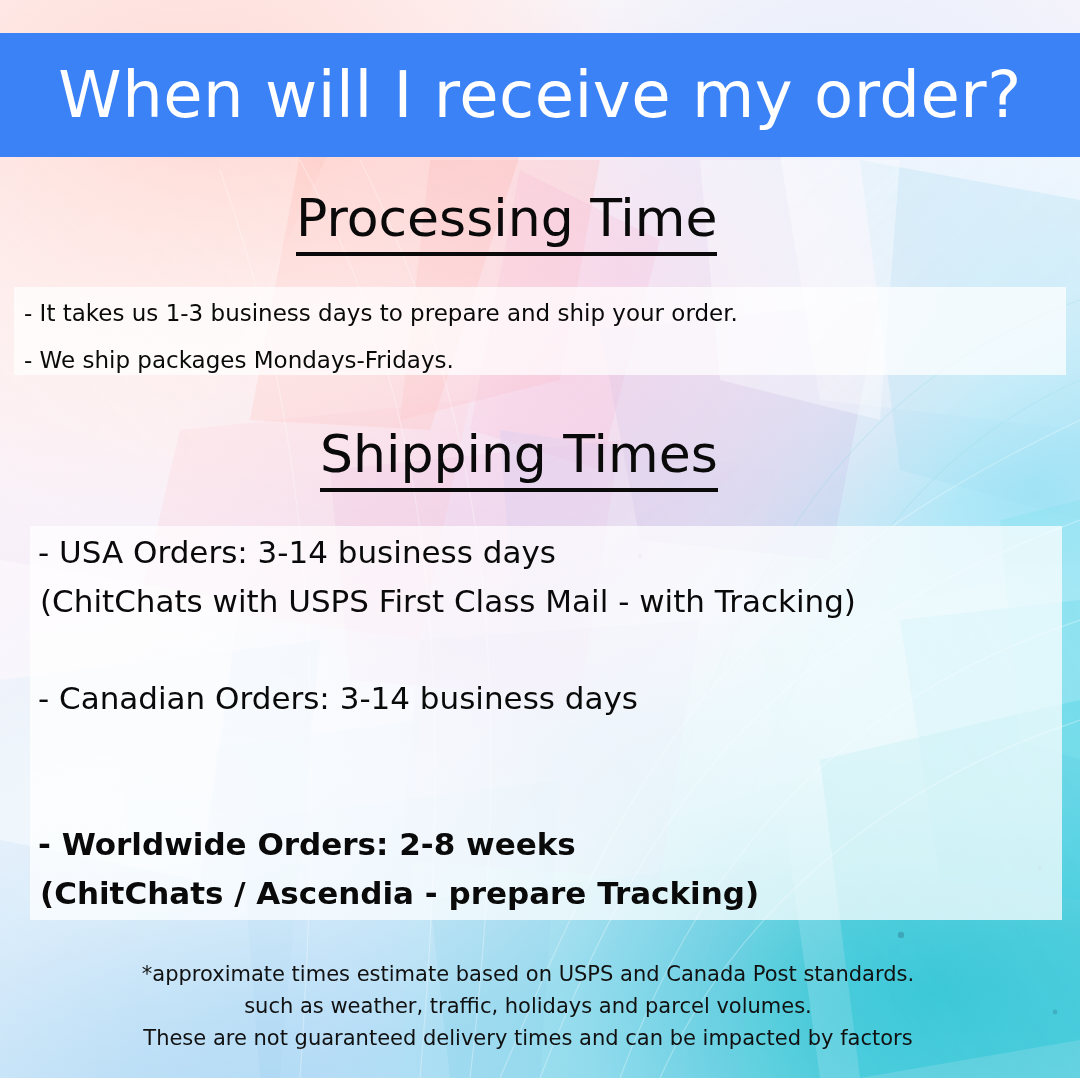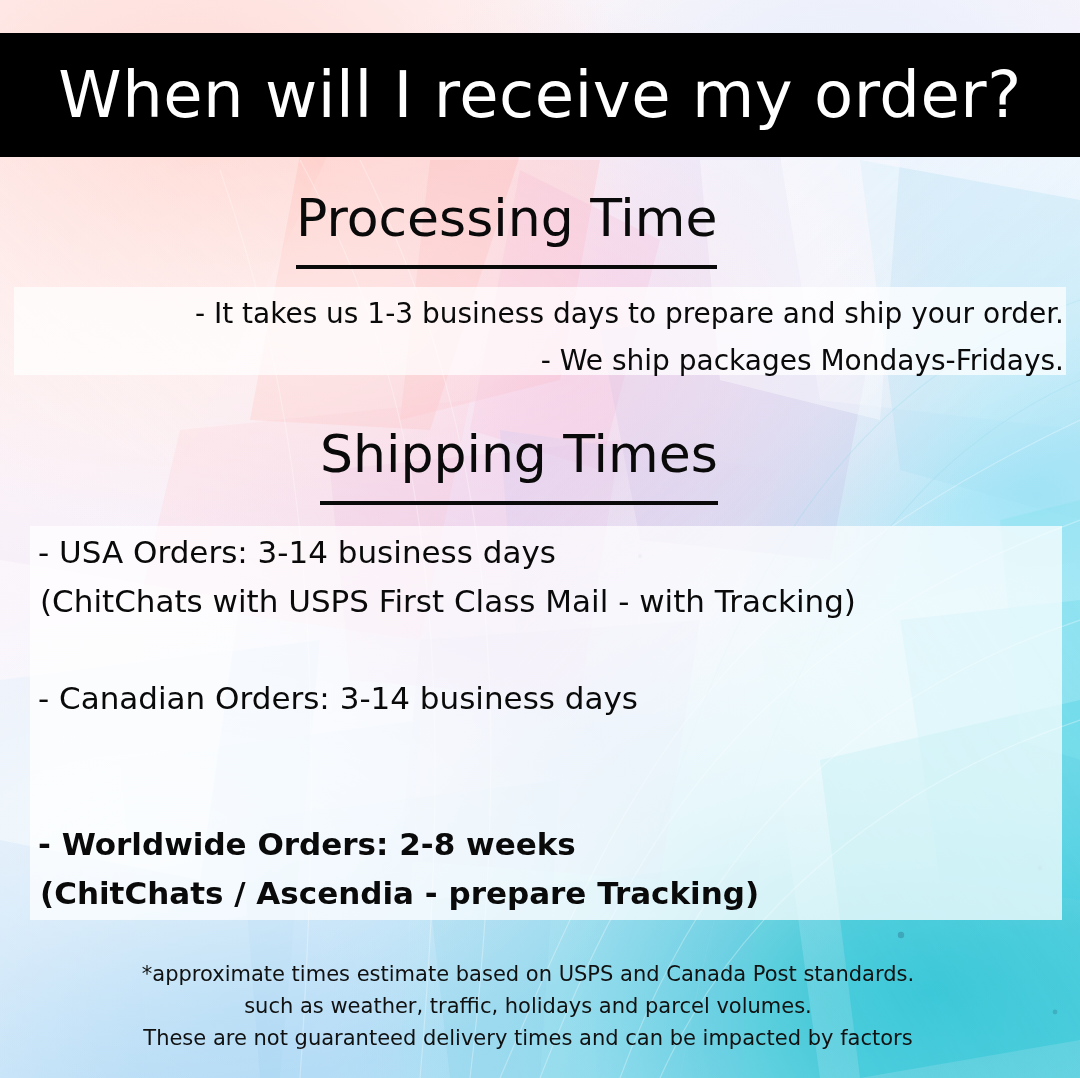--- a/index.html
+++ b/index.html
@@ -65,21 +65,21 @@
   .section-heading {
     position:absolute;
     z-index:4;
     color:#0a0a0a;
     font-family:"DejaVu Sans", sans-serif;
     font-weight:400;
     font-size:52px;
     line-height:1;
     white-space:nowrap;
     border-bottom:4px solid #0a0a0a;
-    padding-bottom:21px;
+    padding-bottom:8px;
   }
   #heading-processing { left:296px; top:192px; }
   #heading-shipping   { left:320px; top:428px; }
 
   
   .panel {
     position:absolute;
     background:rgba(255,255,255,0.72);
     z-index:3;
   }
@@ -89,21 +89,21 @@
   
   .text-block {
     position:absolute;
     z-index:4;
     color:#0a0a0a;
     font-family:"DejaVu Sans", sans-serif;
     font-weight:400;
   }
   #block-processing {
     left:24px; top:290px; width:1040px;
-    font-size:28px; line-height:47px;text-align:right;
+    font-size:23px; line-height:47px;
   }
   .ship-group {
     position:absolute;
     z-index:4;
     color:#0a0a0a;
     font-family:"DejaVu Sans", sans-serif;
     font-size:31px;
     line-height:49px;
     font-weight:400;
     width:1010px;
@@ -199,21 +199,21 @@
 
       <circle cx="901" cy="935" r="3.2" fill="#2f6f86" opacity="0.45"></circle>
       <circle cx="1055" cy="1012" r="2.4" fill="#2f6f86" opacity="0.35"></circle>
       <circle cx="640" cy="556" r="2.0" fill="#7a7a9a" opacity="0.30"></circle>
       <circle cx="1040" cy="868" r="2.2" fill="#2f6f86" opacity="0.30"></circle>
     </svg>
   </div>
 
   <div class="bg-layer bg-wash"></div>
 
-  <div class="banner" style="background:#000000;">
+  <div class="banner" style="background:#3b82f6;">
     <div class="banner-title">When will I receive my order?</div>
   </div>
 
   <div class="section-heading" id="heading-processing">Processing Time</div>
 
   <div class="panel" id="panel-processing"></div>
 
   <div class="text-block" id="block-processing">
     <div>- It takes us 1-3 business days to prepare and ship your order.</div>
     <div>- We ship packages Mondays-Fridays.</div>

